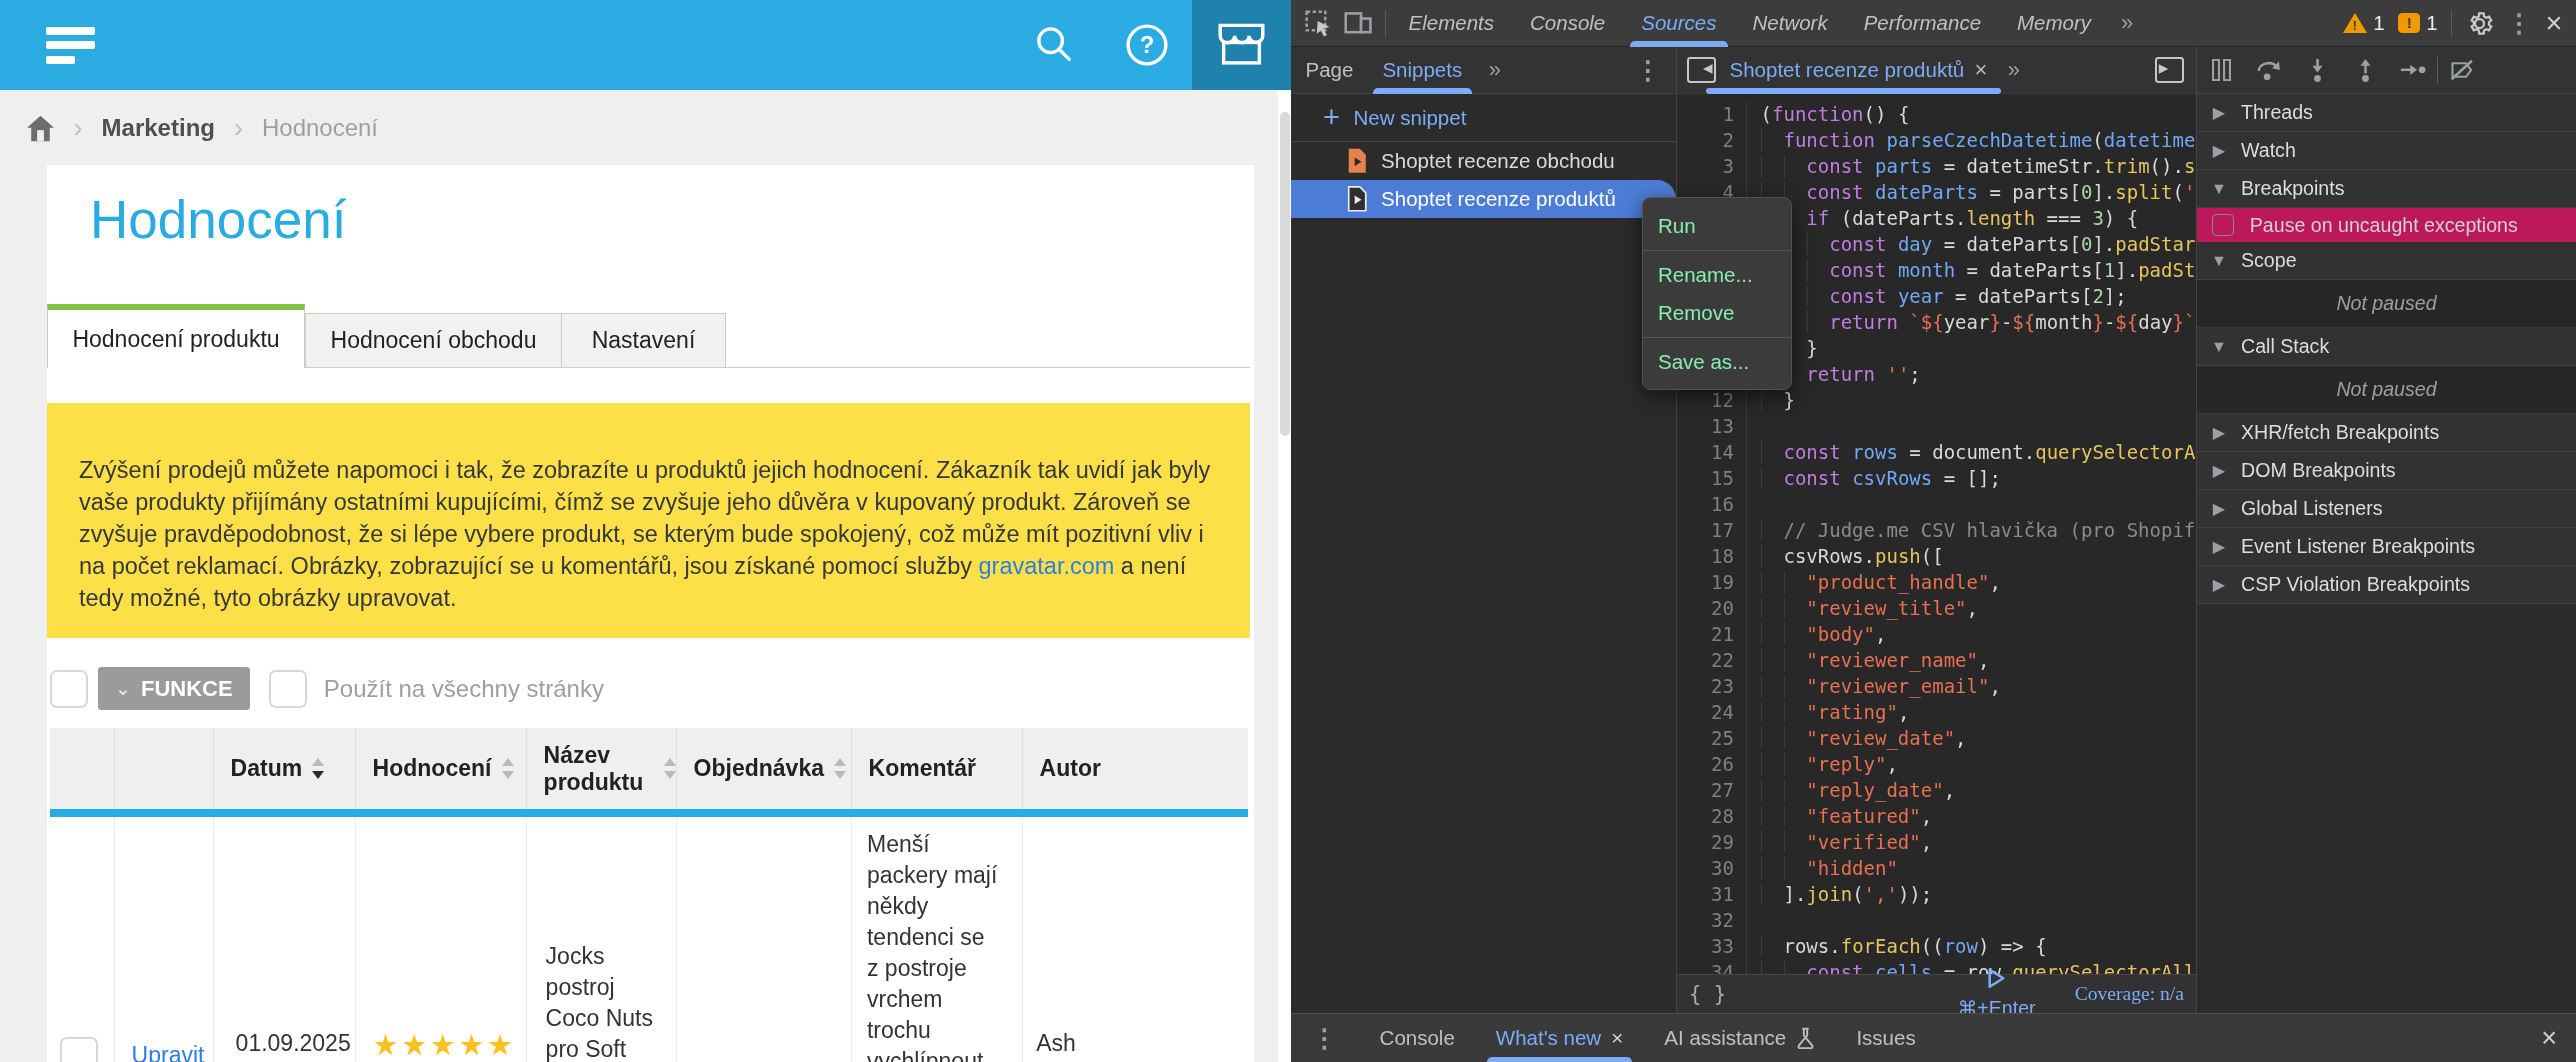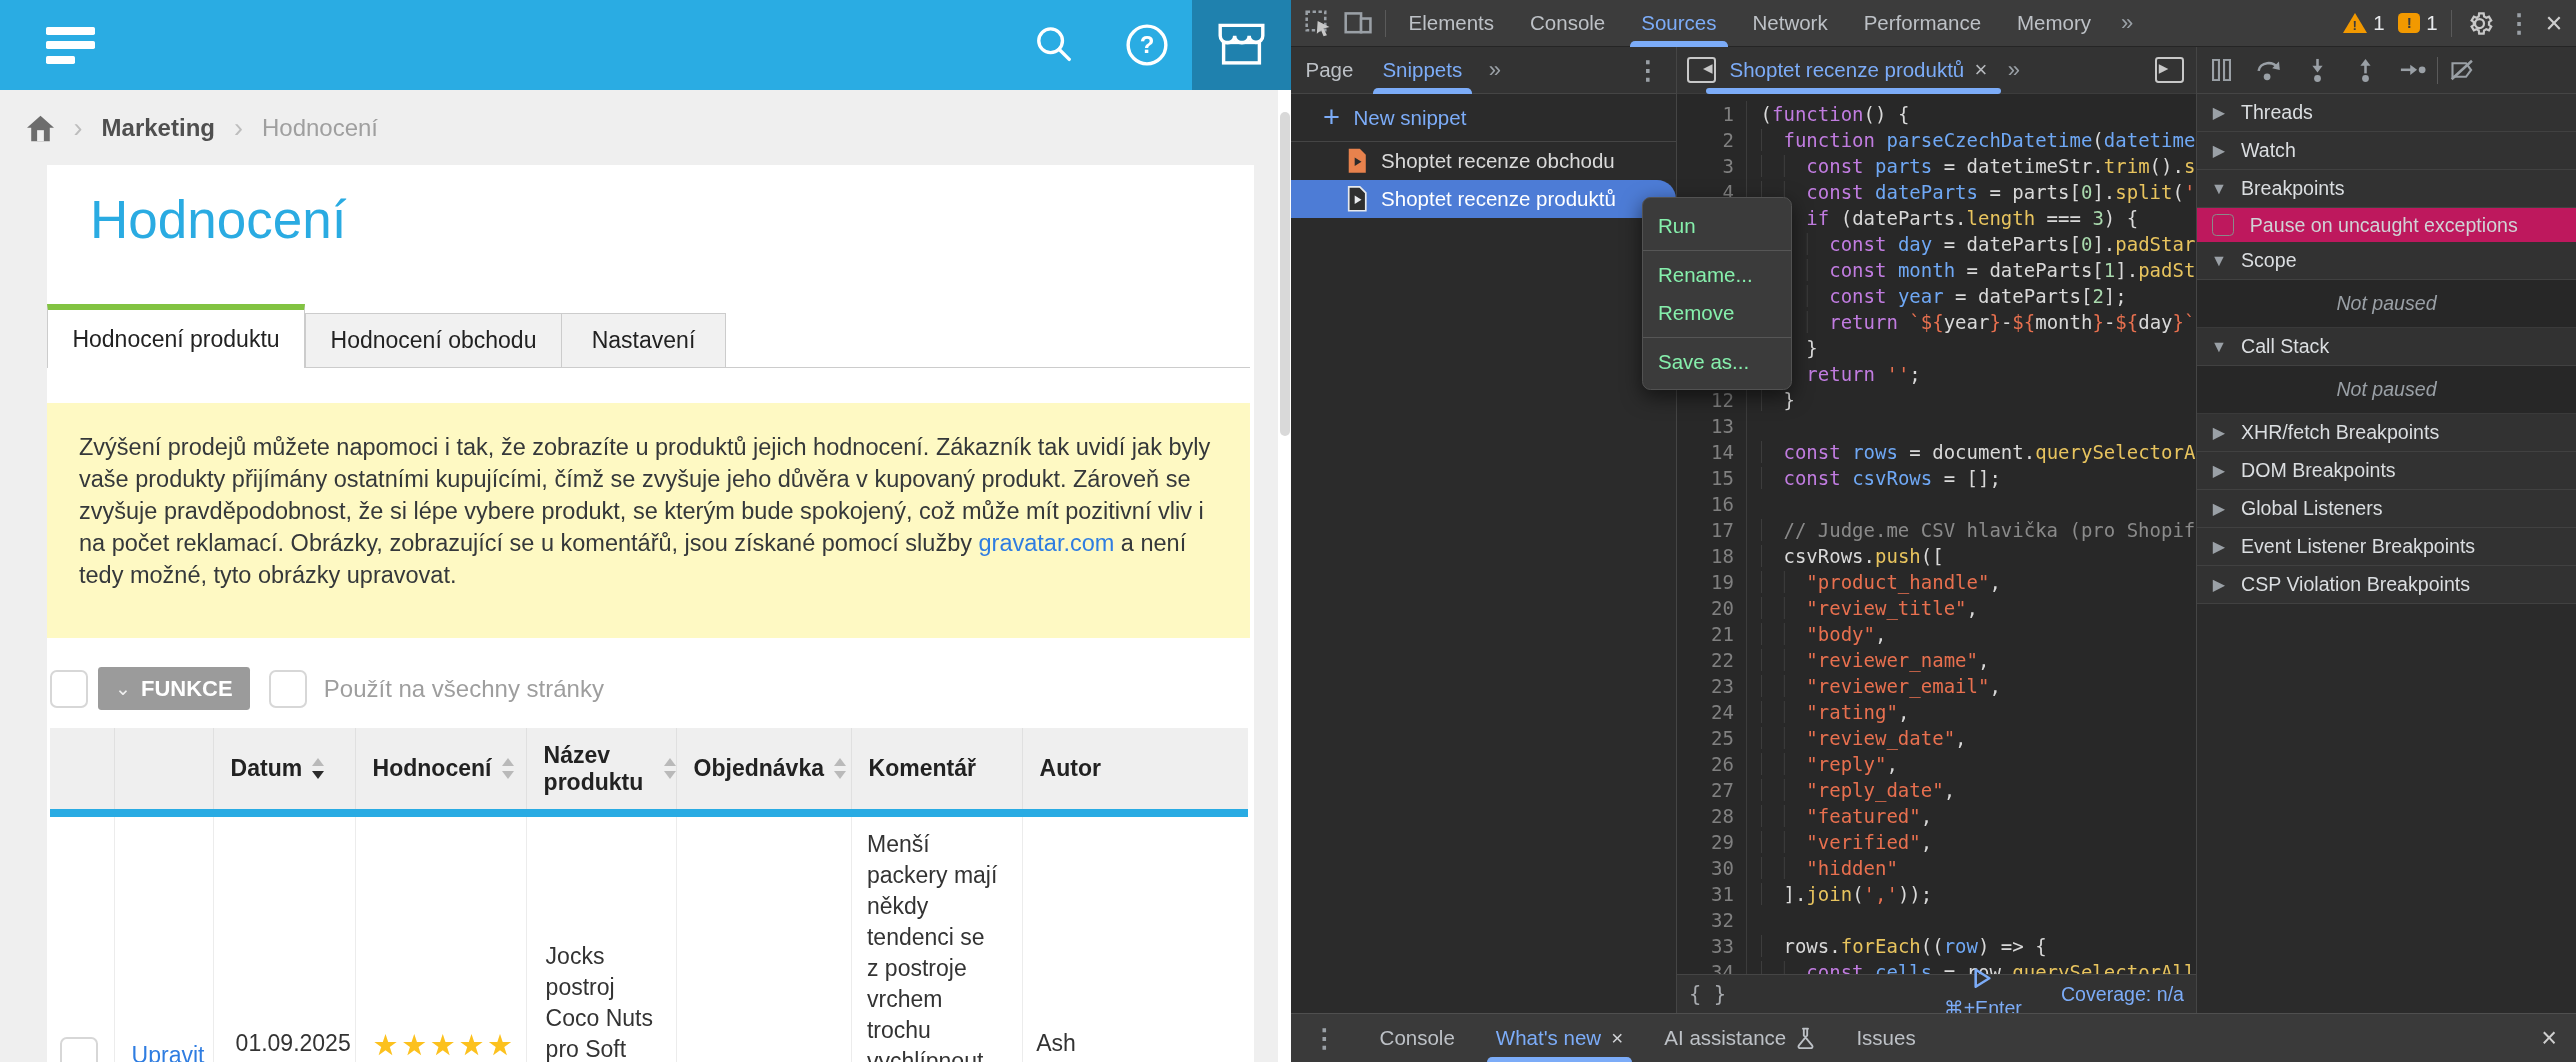--- a/index.html
+++ b/index.html
@@ -26,21 +26,21 @@
   .page-title { position:absolute; left:43px; top:24px; font-size:53px; font-weight:400; color:#2aabe2; letter-spacing:0; }
 
   .tabs { position:absolute; left:0; top:139px; width:1203px; height:64px; }
   .tabs .baseline { position:absolute; left:0; bottom:0; width:1203px; height:0.9px; background:#cccccc; }
   .tab { position:absolute; bottom:0; display:flex; align-items:center; justify-content:center;
          font-size:23px; color:#222; cursor:pointer; }
   .tab.inactive { height:55px; background:#f1f1f1; border:0.9px solid #cccccc; }
   .tab.active { height:64px; background:#fff; border-left:0.9px solid #ccc; border-right:0.9px solid #ccc;
                 border-top:6.8px solid #82c342; z-index:2; }
 
-  .infobox { position:absolute; left:0; top:238px; width:1203px; height:235px; background:#fef9c3; padding:28px 32px; }
+  .infobox { position:absolute; left:0; top:238px; width:1203px; height:235px; background:#fde047; padding:51px 32px; }
   .infobox p { font-size:23.5px; line-height:32px; color:#35383a; }
   .infobox a { color:#2f7de1; text-decoration:none; cursor:pointer; }
 
   .funkce-row { position:absolute; left:2.6px; top:502px; height:43px; display:flex; align-items:center; }
   .adm-checkbox { width:38px; height:38px; background:#fff; border:2.6px solid #d7d7d7; border-radius:6.8px; cursor:pointer; }
   .btn-funkce { margin-left:10.2px; width:152px; height:43px; background:#9b9b9b; border-radius:3.4px; color:#fff;
                 display:flex; align-items:center; justify-content:center; gap:10.2px; font-size:22px; font-weight:bold; cursor:pointer; }
   .btn-funkce .caret { font-weight:400; font-size:19px; opacity:.85; }
   .funkce-row .apply-box { margin-left:19px; }
   .apply-label { margin-left:17px; color:#9e9e9e; font-size:24px; }
@@ -64,21 +64,21 @@
   .scroll-strip { position:absolute; left:1278px; top:90px; width:13.6px; height:972px; background:#ffffff; }
   .scroll-thumb { position:absolute; left:1.7px; top:22px; width:10.2px; height:324px; background:#d9d9d9; border-radius:5.1px; }
 
   
   #devtools { position:absolute; left:1291px; top:0; width:1285px; height:1063px; background:#282828;
               color:#bdc1c6; font-size:20.5px; }
   .dt-top { position:absolute; left:0; top:0; width:1285px; height:47px; background:#3c3c3c; border-bottom:0.9px solid #252525;
             display:flex; align-items:center; }
   .dt-top-icons { display:flex; align-items:center; gap:12px; padding:0 12px 0 13.6px; }
   .vsep { width:0.9px; height:27px; background:#5a5a5a; }
-  .dt-tabs { display:flex; align-items:center; height:47px; margin-left:5.1px; }
+  .dt-tabs { display:flex; align-items:center; height:47px; margin-left:5.1px;font-style:italic; }
   .dt-tab { position:relative; height:47px; display:flex; align-items:center; padding:0 18px; color:#bdc1c6; cursor:pointer; }
   .dt-tab.active { color:#7cacf8; }
   .dt-tab.active::after { content:""; position:absolute; left:6.8px; right:6.8px; bottom:0; height:5.1px; background:#7cacf8; border-radius:5.1px 5.1px 0 0; }
   .dt-more { color:#9aa0a6; font-size:22px; padding:0 12px; cursor:pointer; letter-spacing:-1.7px; }
   .dt-top-right { margin-left:auto; display:flex; align-items:center; gap:13.6px; padding-right:13.6px; }
   .badge { display:flex; align-items:center; gap:6px; color:#e8eaed; cursor:pointer; }
   .warn-tri { width:0;height:0;border-left:12px solid transparent;border-right:12px solid transparent;border-bottom:20.5px solid #f29900; position:relative; }
   .warn-tri i { position:absolute; left:-2.6px; top:5.1px; font-style:normal; color:#3c3c3c; font-weight:bold; font-size:13.6px; }
   .issue-bub { width:22px; height:20.5px; background:#f29900; border-radius:4.3px; position:relative; display:flex; align-items:center; justify-content:center; color:#3c3c3c; font-weight:bold; font-size:15.4px; }
   .dots-v { color:#9aa0a6; font-size:25.6px; font-weight:bold; cursor:pointer; }
@@ -112,21 +112,21 @@
   .ln { width:69px; flex:none; text-align:right; padding-right:12px; color:#808080; }
   .ct { border-left:0.9px solid #3c3c3c; padding-left:13.6px; flex:1; overflow:hidden; }
   .tk-k { color:#c17ce0; } .tk-d { color:#6fa8f5; } .tk-y { color:#e8c45e; }
   .tk-s { color:#e8704f; } .tk-n { color:#a9d9ad; } .tk-c { color:#8a8a8a; } .tk-p { color:#d9d9d9; }
   .tk-w { background-image:linear-gradient(to right,#3d3d3d 0.9px,transparent 0.9px); background-size:2ch 100%; }
 
   .code-status { position:absolute; left:386px; top:974px; width:519px; height:39px; background:#323232; border-top:0.9px solid #454545;
                  display:flex; align-items:center; font-size:19.6px; }
   .code-status .braces { padding-left:12px; color:#a8abaf; font-family:"DejaVu Sans Mono",monospace; font-size:20.5px; cursor:pointer; }
   .run-hint { margin-left:auto; color:#7cacf8; display:flex; gap:8.5px; align-items:center; cursor:pointer;flex-direction:column; }
-  .coverage { margin-left:39px; margin-right:12px; color:#7cacf8; cursor:pointer; }
+  .coverage { margin-left:39px; margin-right:12px; color:#7cacf8; cursor:pointer;font-family:Liberation Serif, serif; }
 
   .dt-sidebar { position:absolute; left:905px; top:47px; width:380px; height:966px; background:#2b2b2b; border-left:0.9px solid #454545; }
   .dbg-bar { height:47px; background:#333333; border-bottom:0.9px solid #454545; display:flex; align-items:center; gap:0; }
   .dbg-ico { width:48px; height:47px; display:flex; align-items:center; justify-content:center; cursor:pointer; }
   .sb-section { height:38px; display:flex; align-items:center; background:#323232; border-bottom:0.9px solid #414141; cursor:pointer; }
   .sb-section .tri { width:44px; text-align:center; color:#9aa0a6; font-size:16px; }
   .sb-section .lbl { color:#dbdee1; font-size:19.6px; }
   .sb-opt { height:34px; display:flex; align-items:center; gap:15.4px; padding-left:15.4px; background:#be185d; }
   .sb-opt .cb { width:22px; height:22px; border:1.7px solid #8a8a8a; border-radius:4.3px; background:transparent; cursor:pointer; flex:none; }
   .sb-opt .ol { color:#d0d3d6; font-size:19.6px; }

